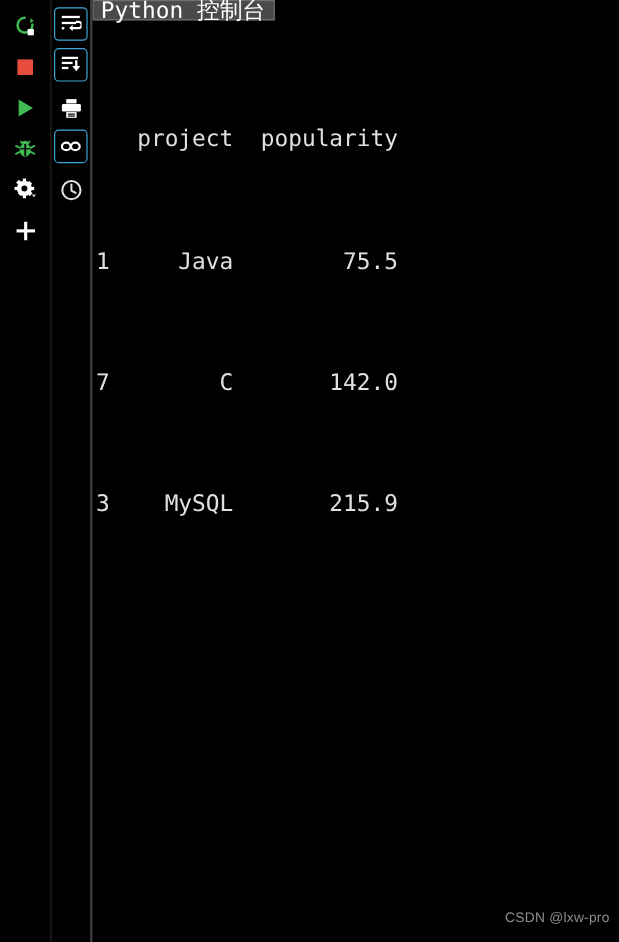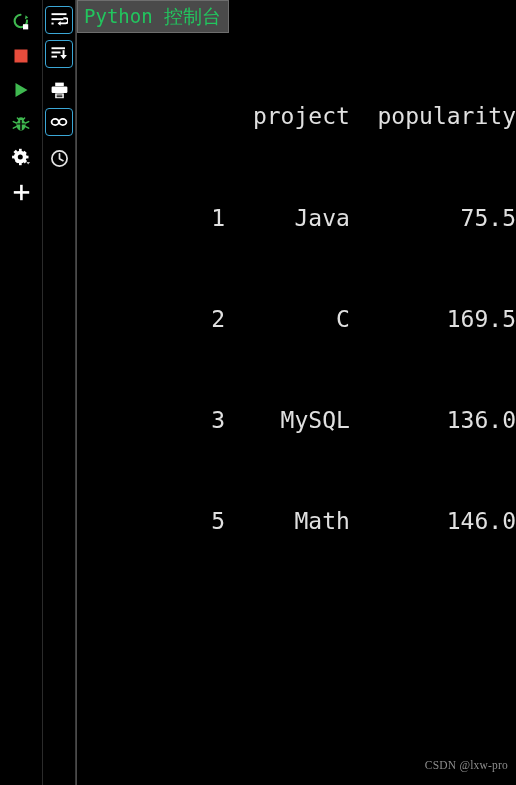--- a/index.html
+++ b/index.html
@@ -66,62 +66,61 @@
     position: relative;
     background: #000000;
     border-left: 1px solid #4a4a4a;
     overflow: hidden;
   }
 
   .title-chip {
     position: absolute;
     left: 0px;
     top: 0px;
-    height: 33px;
+    height: 17px;
     padding: 0 7px 0 6px;
     background: #4a4a4a;
     border: 1px solid #6e6e6e;
     box-sizing: border-box;
     display: flex;
     align-items: center;
-    color: #22c55e;
+    color: #ffffff;
     font-size: 19px;
     letter-spacing: 0px;
     font-family: "DejaVu Sans Mono", "Liberation Mono", monospace;
     white-space: pre;
     z-index: 5;
   }
 
   .out {
     position: absolute;
     left: 0px;
     top: 33px;
     right: 0;
     bottom: 0;
     color: #e0e0e0;
-    font-size: 23px;
+    font-size: 19px;
     line-height: 33.7px;
     white-space: pre;
     font-family: "DejaVu Sans Mono", "Liberation Mono", monospace;
-    text-align: right;
   }
   .out .line {
     display: block;
     height: 33.7px;
     padding-left: 3px;
     white-space: pre;
   }
 
   .watermark {
     position: absolute;
     right: 8px;
     bottom: 14px;
     color: #8d8d8d;
     font-size: 11.5px;
-    font-family: Liberation Serif, serif;
+    font-family: Liberation Sans, sans-serif;
     letter-spacing: 0.2px;
     z-index: 6;
   }
 </style>
 </head>
 <body>
 
 <div id="app">
 
   <div class="toolbar">
@@ -232,23 +231,22 @@
 
   </div>
 
   <div class="console">
 
     <div class="title-chip">Python 控制台</div>
 
     <div class="out">
       <span class="line">   project  popularity</span>
       <span class="line">1     Java        75.5</span>
-      <span class="line">2        C       169.5</span>
-      <span class="line">3    MySQL       136.0</span>
-      <span class="line">5     Math       146.0</span>
+      <span class="line">7        C       142.0</span>
+      <span class="line">3    MySQL       215.9</span>
       
       
       
       
       
       
       
       
       
       

